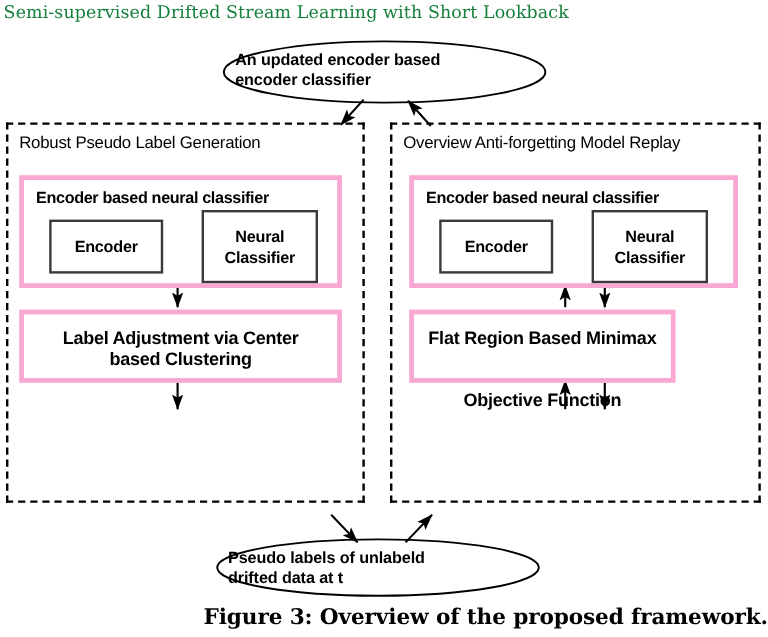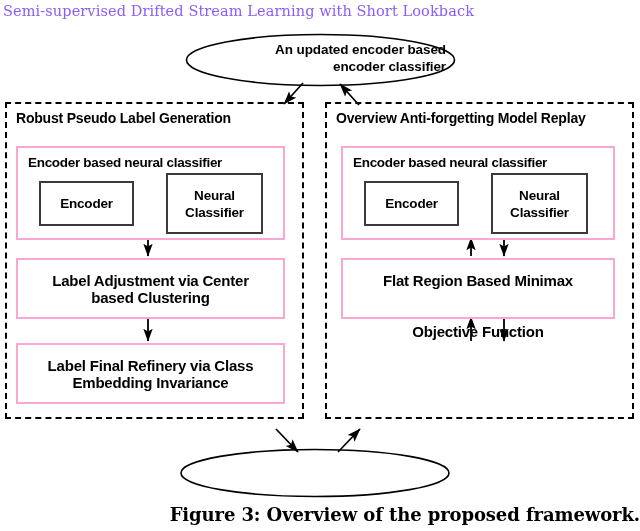--- a/index.html
+++ b/index.html
@@ -25,37 +25,37 @@
     position: absolute;
     left: 3px;
     top: 0px;
     width: 634px;
     height: 22px;
     font-family: "DejaVu Serif", "Liberation Serif", serif;
     font-size: 14.5px;
     line-height: 22px;
     letter-spacing: 0.1px;
     white-space: nowrap;
-    color: #8b5cf6;
+    color: #15803d;
   }
 
   
   #diagram-svg {
     position: absolute;
     left: 0;
     top: 0;
     width: 640px;
     height: 531px;
     pointer-events: none;
   }
 
   
   .ellipse-label {
     position: absolute;
-    text-align: right;
+    text-align: left;
     font-weight: bold;
     font-size: 13.5px;
     line-height: 17px;
     letter-spacing: -0.1px;
   }
   #ellipse-top-label {
     left: 196px;
     top: 41px;
     width: 250px;
   }
@@ -72,31 +72,31 @@
     box-sizing: border-box;
     background: transparent;
   }
   #panel-left  { left: 5px;   top: 102px; width: 299px; height: 317px; }
   #panel-right { left: 325px; top: 102px; width: 309px; height: 317px; }
 
   .panel-title {
     position: absolute;
     left: 9px;
     top: 5px;
-    font-weight: bold;
+    font-weight: normal;
     font-size: 14px;
     line-height: 18px;
     white-space: nowrap;
     letter-spacing: -0.2px;
   }
 
   
   .solid-box {
     position: absolute;
-    border: 2px solid #f9a8d4;
+    border: 4px solid #f9a8d4;
     box-sizing: border-box;
     background: #ffffff;
   }
   .box-text {
     position: absolute;
     left: 0;
     right: 0;
     text-align: center;
     font-weight: bold;
     font-size: 15px;
@@ -188,61 +188,61 @@
     <line x1="504" y1="317" x2="504" y2="341" stroke="#000000" stroke-width="1.8" marker-end="url(#arrowhead-sm)"></line>
 
     <line x1="471" y1="341" x2="471" y2="317" stroke="#000000" stroke-width="1.8" marker-end="url(#arrowhead-sm)"></line>
   </svg>
 
   <div class="ellipse-label" id="ellipse-top-label">
     <div>An updated encoder based</div>
     <div>encoder classifier</div>
   </div>
 
+  <div class="ellipse-label" id="ellipse-bottom-label">
+    <div>Pseudo labels of unlabeld</div>
+    <div>drifted data at t</div>
+  </div>
 
   <div class="module-panel" id="panel-left">
     <div class="panel-title">Robust Pseudo Label Generation</div>
 
     <div class="solid-box" style="left:9px; top:42px; width:269px; height:94px;">
       <div class="group-title">Encoder based neural classifier</div>
       <div class="sub-box" style="left:21px; top:33px; width:95px; height:45px;">
         <span>Encoder</span>
       </div>
       <div class="sub-box" style="left:148px; top:25px; width:97px; height:61px; flex-direction:column;">
         <span>Neural</span>
         <span>Classifier</span>
       </div>
     </div>
 
     <div class="solid-box" style="left:9px; top:154px; width:269px; height:61px;">
       <div class="box-text" style="top:12px;">Label Adjustment via Center</div>
       <div class="box-text" style="top:29px;">based Clustering</div>
     </div>
 
-    <div class="solid-box" style="left:9px; top:239px; width:269px; height:61px;">
-      <div class="box-text" style="top:12px;">Label Final Refinery via Class</div>
-      <div class="box-text" style="top:29px;">Embedding Invariance</div>
-    </div>
   </div>
 
   <div class="module-panel" id="panel-right">
     <div class="panel-title">Overview Anti-forgetting Model Replay</div>
 
     <div class="solid-box" style="left:14px; top:42px; width:274px; height:94px;">
       <div class="group-title">Encoder based neural classifier</div>
       <div class="sub-box" style="left:21px; top:33px; width:95px; height:45px;">
         <span>Encoder</span>
       </div>
       <div class="sub-box" style="left:148px; top:25px; width:97px; height:61px; flex-direction:column;">
         <span>Neural</span>
         <span>Classifier</span>
       </div>
     </div>
 
-    <div class="solid-box" style="left:14px; top:154px; width:274px; height:61px;">
+    <div class="solid-box" style="left:14px; top:154px; width:222px; height:61px;">
       <div class="box-text" style="top:12px;">Flat Region Based Minimax</div>
       <div class="box-text" style="top:29px;margin-top:34px;">Objective Function</div>
     </div>
 
   </div>
 
   <div class="figure-caption">Figure 3: Overview of the proposed framework.</div>
 
 </div>
 

